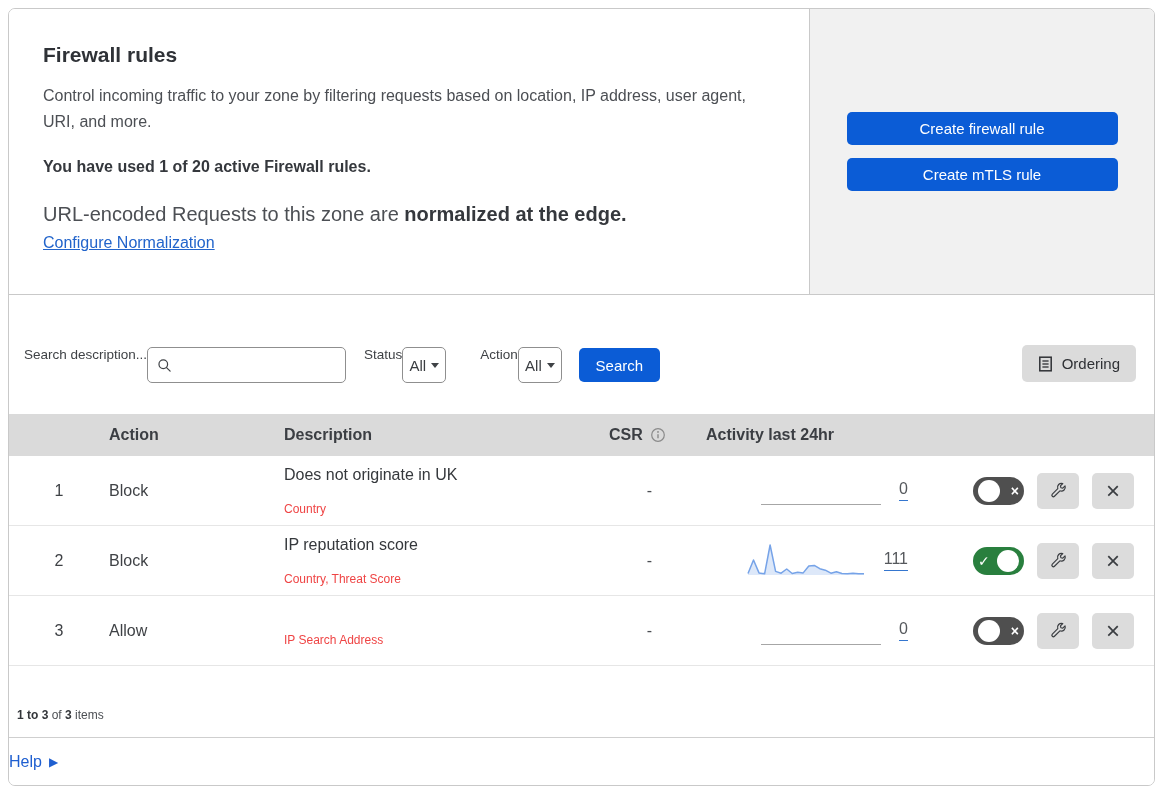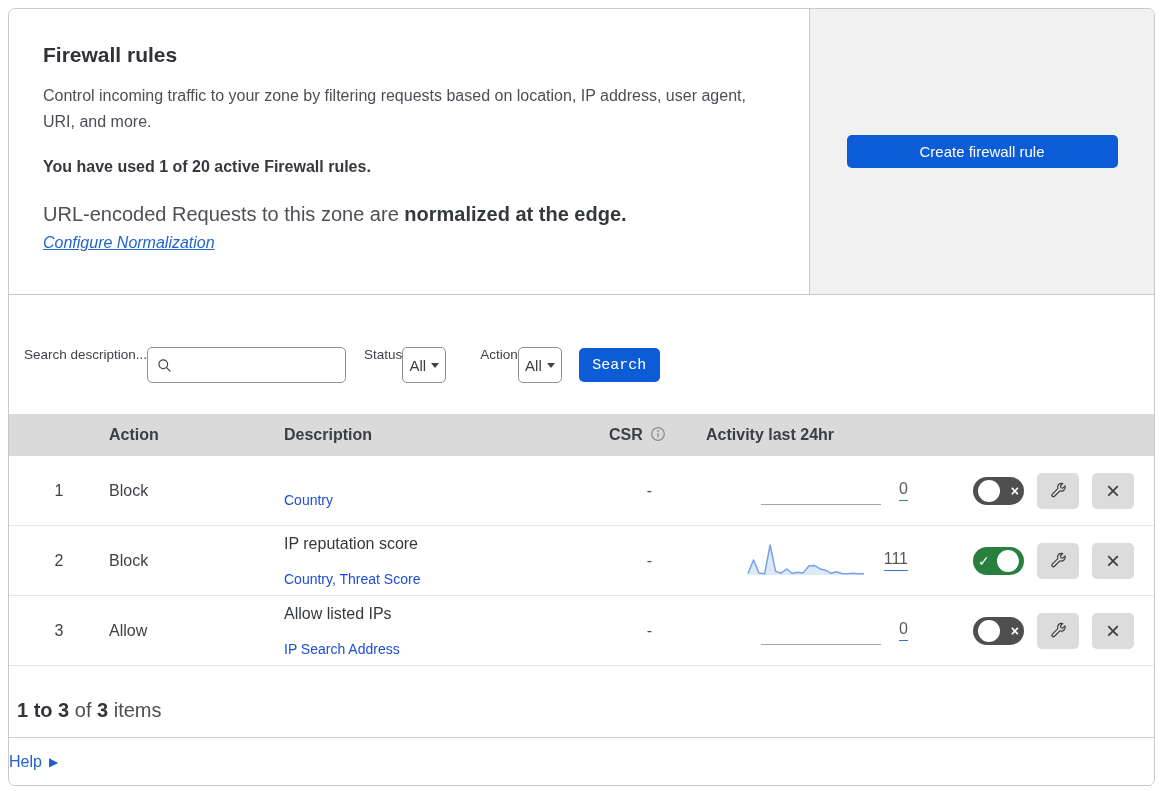--- a/index.html
+++ b/index.html
@@ -20,21 +20,21 @@
   .top-right { width:344px; background:#f1f1f1; display:flex; flex-direction:column; justify-content:center; align-items:center; gap:13px; }
   .btn-primary {
     width:271px; height:33px; border:none; border-radius:5px; cursor:pointer;
     background:#0b5cd6; color:#fff; font-size:15px; font-family:inherit;
   }
   h1.page-title { margin:0 0 16px; font-size:21px; font-weight:700; color:#2f3237; }
   p.desc { margin:0 0 24px; font-size:16px; line-height:1.6; color:#4c4f54; max-width:720px; }
   p.usage { margin:0 0 27px; font-size:16px; font-weight:700; color:#35383d; }
   p.norm { margin:0 0 8px; font-size:20px; color:#4c4f54; }
   p.norm strong { color:#35383d; }
-  a.cfg-link { color:#2264cb; font-size:16px; text-decoration:underline;font-style:italic; }
+  a.cfg-link { color:#2264cb; font-size:16px; text-decoration:underline; }
   
   .filters {
     height:120px; flex:0 0 auto; border-top:1px solid #c9c9c9;
     display:flex; align-items:flex-end; padding:0 18px 31px 14px; background:#fff;
   }
   .fgroup { display:flex; flex-direction:row; }
   .flabel { font-size:13.5px; color:#3f4246; margin:0 0 9px 1px; }
   .search-box {
     width:199px; height:36px; border:1px solid #8f8f8f; border-radius:5px;
     background:#fff; display:flex; align-items:center; padding:0 9px; gap:7px;
@@ -44,37 +44,37 @@
     width:44px; height:36px; border:1px solid #8f8f8f; border-radius:5px; background:#fff;
     display:flex; align-items:center; justify-content:center; gap:5px;
     font-size:15px; color:#3a3d41; cursor:pointer; padding:13px; font-family:inherit;
   }
   .caret { width:0; height:0; border-left:4px solid transparent; border-right:4px solid transparent; border-top:5px solid #3f4246; }
   .g-search { margin-right:17px; }
   .g-status { margin-right:33px; }
   .g-action { margin-right:17px; }
   .search-btn {
     height:34px; width:81px; margin-bottom:1px; border:none; border-radius:5px; cursor:pointer;
-    background:#0b5cd6; color:#fff; font-size:15px; font-family:Liberation Mono, monospace;
+    background:#0b5cd6; color:#fff; font-size:15px; font-family:Liberation Sans, sans-serif;
   }
   .ordering-btn {
     margin-left:auto; margin-bottom:1px; height:37px; padding:0 16px; border:none; border-radius:5px;
     background:#dbdbdb; color:#2f3135; font-size:15px; font-family:inherit; cursor:pointer;
     display:flex; align-items:center; gap:9px;
   }
   
   .grid-cols { display:grid; grid-template-columns:100px 175px 317px 97px 220px 1fr; align-items:center; }
   .thead { height:42px; flex:0 0 auto; background:#dadada; font-size:16px; font-weight:700; color:#3b3e43; }
-  .th-csr { display:flex; gap:7px; padding-left:8px; }
+  .th-csr { display:flex; align-items:center; gap:7px; padding-left:8px; }
   .th-activity { padding-left:8px; }
   .trow { height:70px; flex:0 0 auto; border-bottom:1px solid #e6e6e6; font-size:16px; background:#fff; }
   .cell-index { text-align:center; color:#3f4246; }
   .cell-action { color:#3f4246; }
   .cell-desc .main { color:#35383c; }
-  .cell-desc .sub { font-size:14px; color:#1d4ed8; margin-top:18px; }
+  .cell-desc .sub { font-size:12px; color:#ef4444; margin-top:18px; }
   .cell-csr { text-align:center; color:#4a4d52; }
   .cell-activity { display:flex; justify-content:flex-end; align-items:center; gap:18px; padding-right:10px; }
   .spark { width:120px; height:40px; position:relative; }
   .spark.flat::after { content:""; position:absolute; left:0; right:0; top:33px; border-top:1px solid #a6a6a6; }
   .count { font-size:16px; color:#55585c; text-decoration:none; border-bottom:1px solid #3576cf; padding-bottom:2px; }
   .cell-controls { display:flex; justify-content:flex-end; align-items:center; gap:13px; padding-right:20px; }
   .toggle {
     width:51px; height:28px; border-radius:15px; border:none; cursor:pointer; padding:0 5px;
     display:flex; align-items:center; justify-content:space-between; font-family:inherit;
   }
@@ -83,21 +83,21 @@
   .toggle .knob { width:22px; height:22px; border-radius:50%; background:#fff; flex:0 0 auto; }
   .toggle .mark { color:#fff; font-size:14px; font-weight:700; line-height:1; }
   .icon-btn {
     width:42px; height:36px; border:none; border-radius:5px; background:#dcdcdc; cursor:pointer;
     display:flex; align-items:center; justify-content:center;
   }
   .x-glyph { font-size:24px; color:#3a3d41; line-height:1; font-weight:400; }
   
   .tfoot {
     height:72px; flex:0 0 auto; display:flex; align-items:flex-end; padding:0 0 15px 8px;
-    font-size:20px; color:#4c4f54; border-bottom:1px solid #cfcfcf; background:#fff;
+    font-size:12px; color:#4c4f54; border-bottom:1px solid #cfcfcf; background:#fff;
   }
   .tfoot b { color:#33363a; }
   .help-strip { flex:1; display:flex; align-items:center; justify-content:flex-start; padding-right:18px; background:#fff; }
   .help-link { color:#1f5fd0; font-size:16px; text-decoration:none; display:flex; align-items:center; gap:7px; }
   .chev { font-size:12px; line-height:1; }
 </style>
 </head>
 <body>
 
 <div class="card">
@@ -105,20 +105,21 @@
   <div class="top">
     <div class="top-left">
       <h1 class="page-title">Firewall rules</h1>
       <p class="desc">Control incoming traffic to your zone by filtering requests based on location, IP address, user agent, URI, and more.</p>
       <p class="usage">You have used 1 of 20 active Firewall rules.</p>
       <p class="norm"><span>URL-encoded Requests to this zone are </span><strong>normalized at the edge.</strong></p>
       <a href="#" class="cfg-link">Configure Normalization</a>
     </div>
     <div class="top-right">
       <button class="btn-primary">Create firewall rule</button>
+      <button class="btn-primary">Create mTLS rule</button>
     </div>
   </div>
 
   <div class="filters">
     <div class="fgroup g-search">
       <span class="flabel">Search description...</span>
       <div class="search-box">
         <span style="display:flex;">
           <svg width="15" height="15" viewBox="0 0 16 16">
               <circle cx="6.7" cy="6.7" r="4.6" fill="none" stroke="#3f4246" stroke-width="1.3"></circle>
@@ -136,20 +137,31 @@
       </button>
     </div>
     <div class="fgroup g-action">
       <span class="flabel">Action</span>
       <button class="select-box">
         <span>All</span>
         <span class="caret"></span>
       </button>
     </div>
     <button class="search-btn">Search</button>
+    <button class="ordering-btn">
+      <span style="display:flex;">
+        <svg width="15" height="16" viewBox="0 0 15 16">
+            <rect x="1.8" y="1.2" width="11.4" height="13.6" fill="none" stroke="#2f3135" stroke-width="1.5"></rect>
+            <line x1="4.4" y1="5" x2="10.6" y2="5" stroke="#2f3135" stroke-width="1.3"></line>
+            <line x1="4.4" y1="8" x2="10.6" y2="8" stroke="#2f3135" stroke-width="1.3"></line>
+            <line x1="4.4" y1="11" x2="10.6" y2="11" stroke="#2f3135" stroke-width="1.3"></line>
+          </svg>
+      </span>
+      <span>Ordering</span>
+    </button>
   </div>
 
   <div class="thead grid-cols">
     <div></div>
     <div>Action</div>
     <div>Description</div>
     <div class="th-csr">
       <span>CSR</span>
       <span style="display:flex;">
         <svg width="16" height="16" viewBox="0 0 16 16">
@@ -160,20 +172,21 @@
       </span>
     </div>
     <div class="th-activity">Activity last 24hr</div>
     <div></div>
   </div>
 
   <div class="trow grid-cols">
     <div class="cell-index">1</div>
     <div class="cell-action">Block</div>
     <div class="cell-desc">
+      <div class="main">Does not originate in UK</div>
       <div class="sub">Country</div>
     </div>
     <div class="cell-csr">-</div>
     <div class="cell-activity">
       <div class="spark flat"></div>
       <a href="#" class="count">0</a>
     </div>
     <div class="cell-controls">
       <button class="toggle off">
           <span class="mark">×</span>
@@ -222,21 +235,20 @@
       <button class="icon-btn">
           <span class="x-glyph">×</span>
         </button>
     </div>
   </div>
 
   <div class="trow grid-cols">
     <div class="cell-index">3</div>
     <div class="cell-action">Allow</div>
     <div class="cell-desc">
-      <div class="main">Allow listed IPs</div>
       <div class="sub">IP Search Address</div>
     </div>
     <div class="cell-csr">-</div>
     <div class="cell-activity">
       <div class="spark flat"></div>
       <a href="#" class="count">0</a>
     </div>
     <div class="cell-controls">
       <button class="toggle off">
           <span class="mark">×</span>

